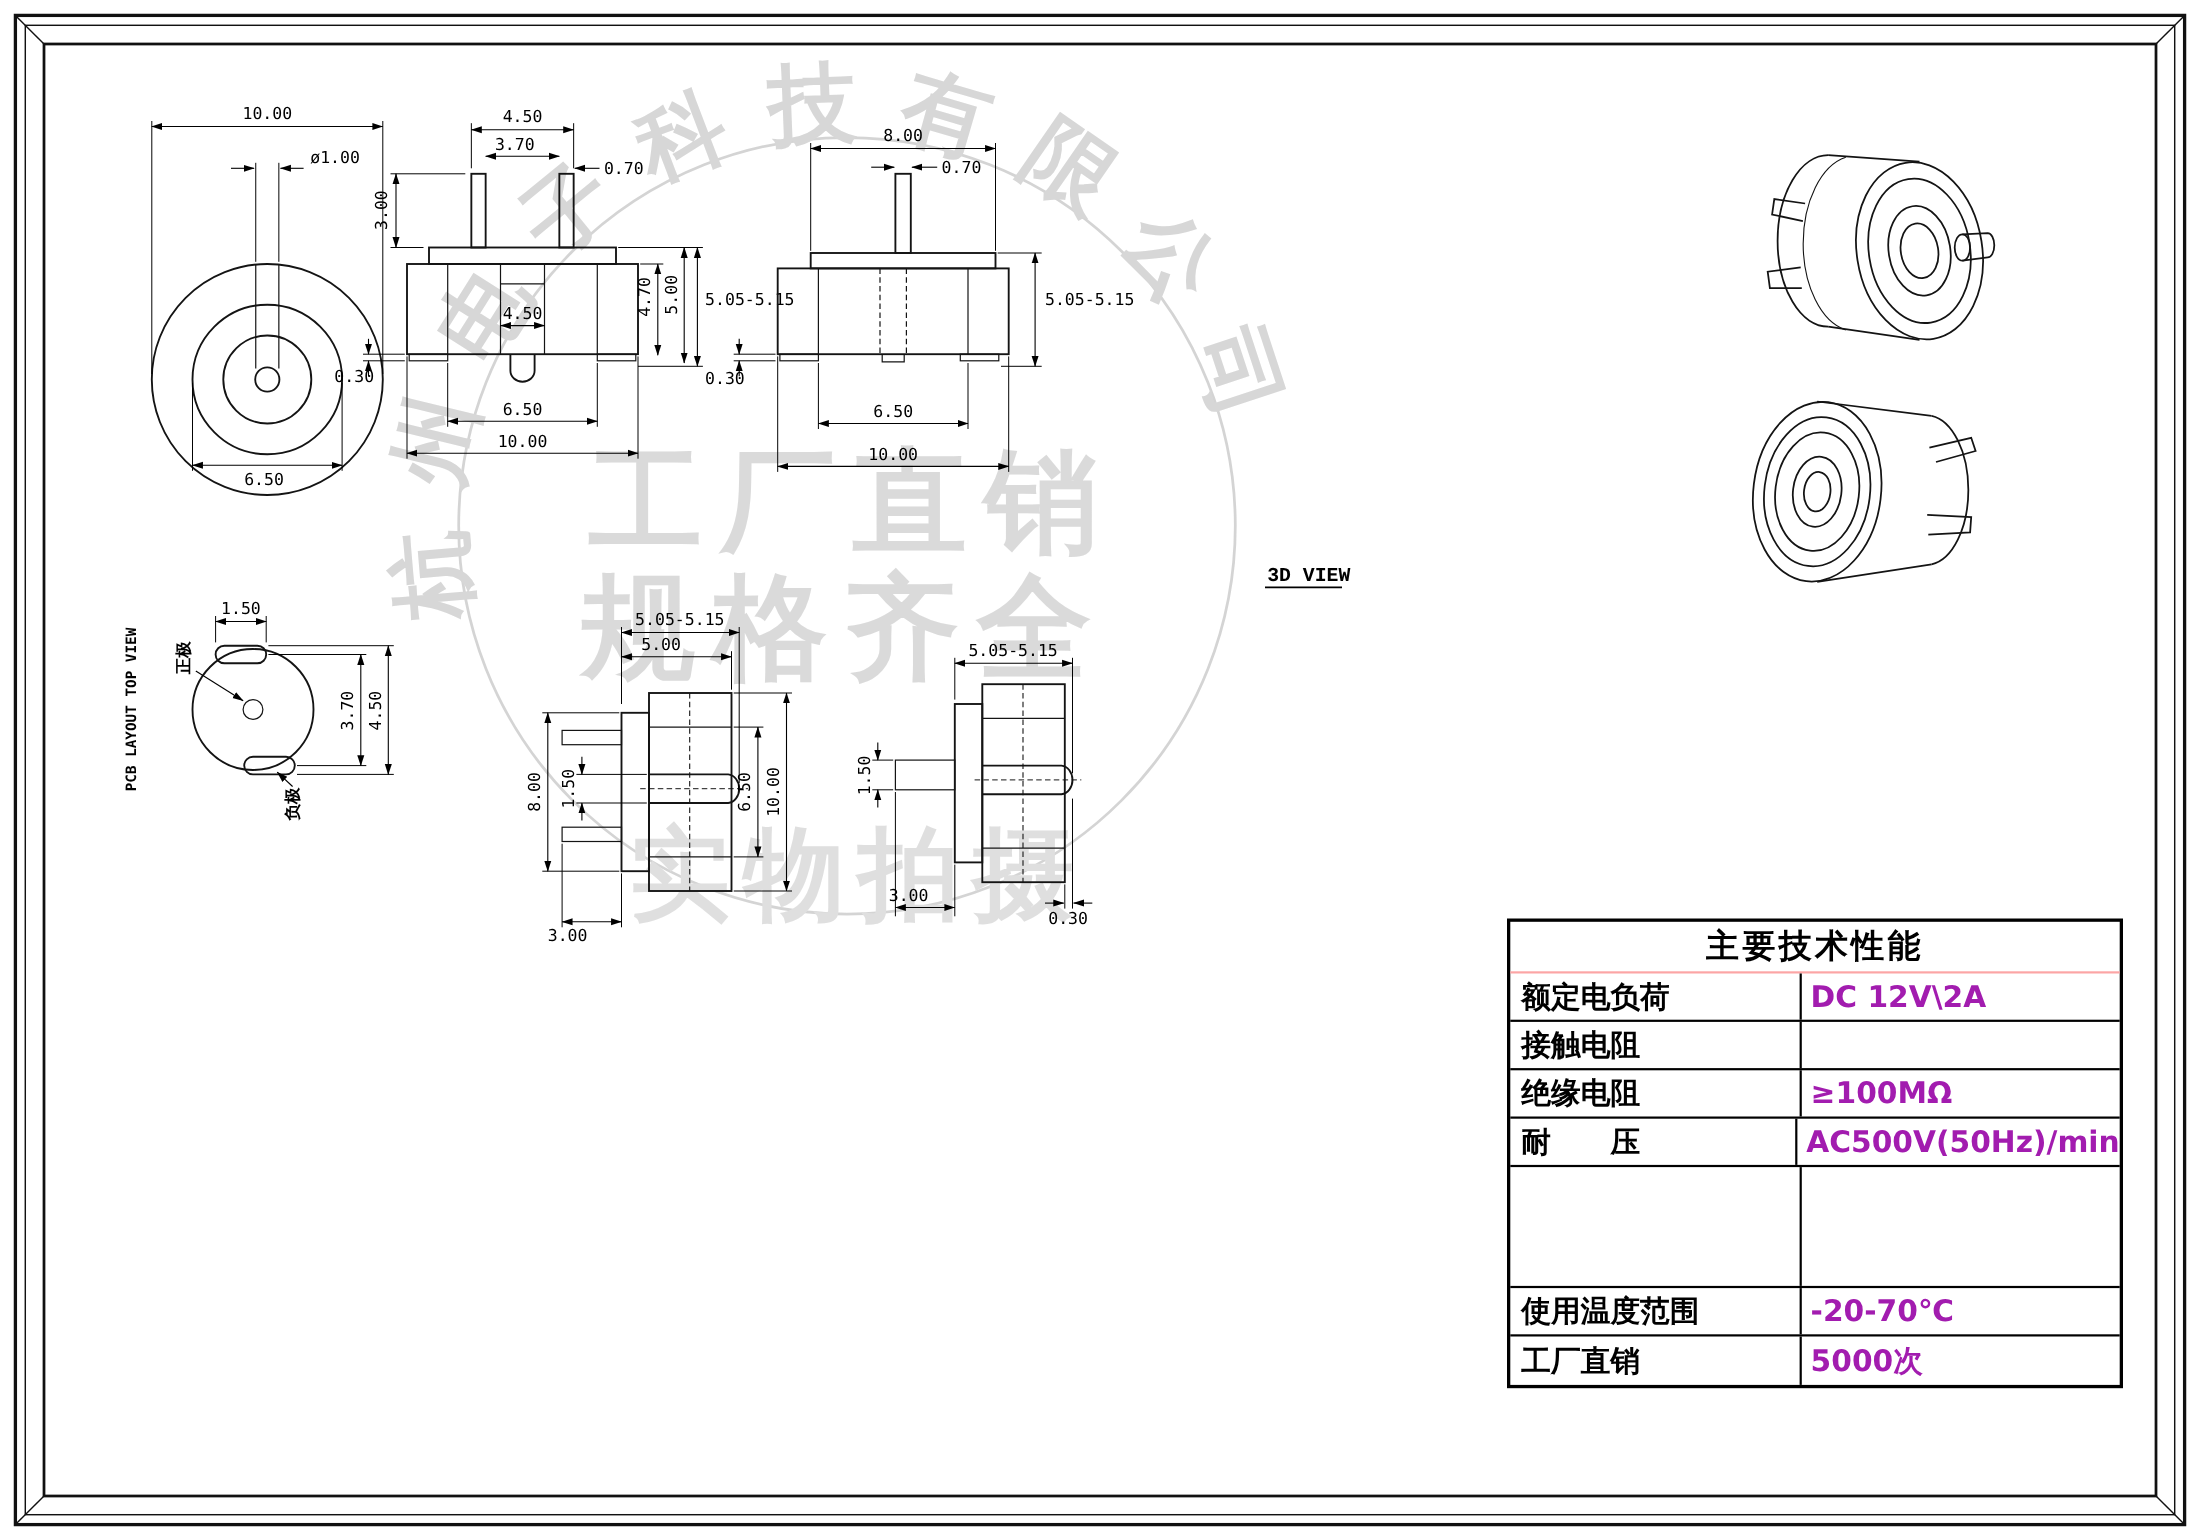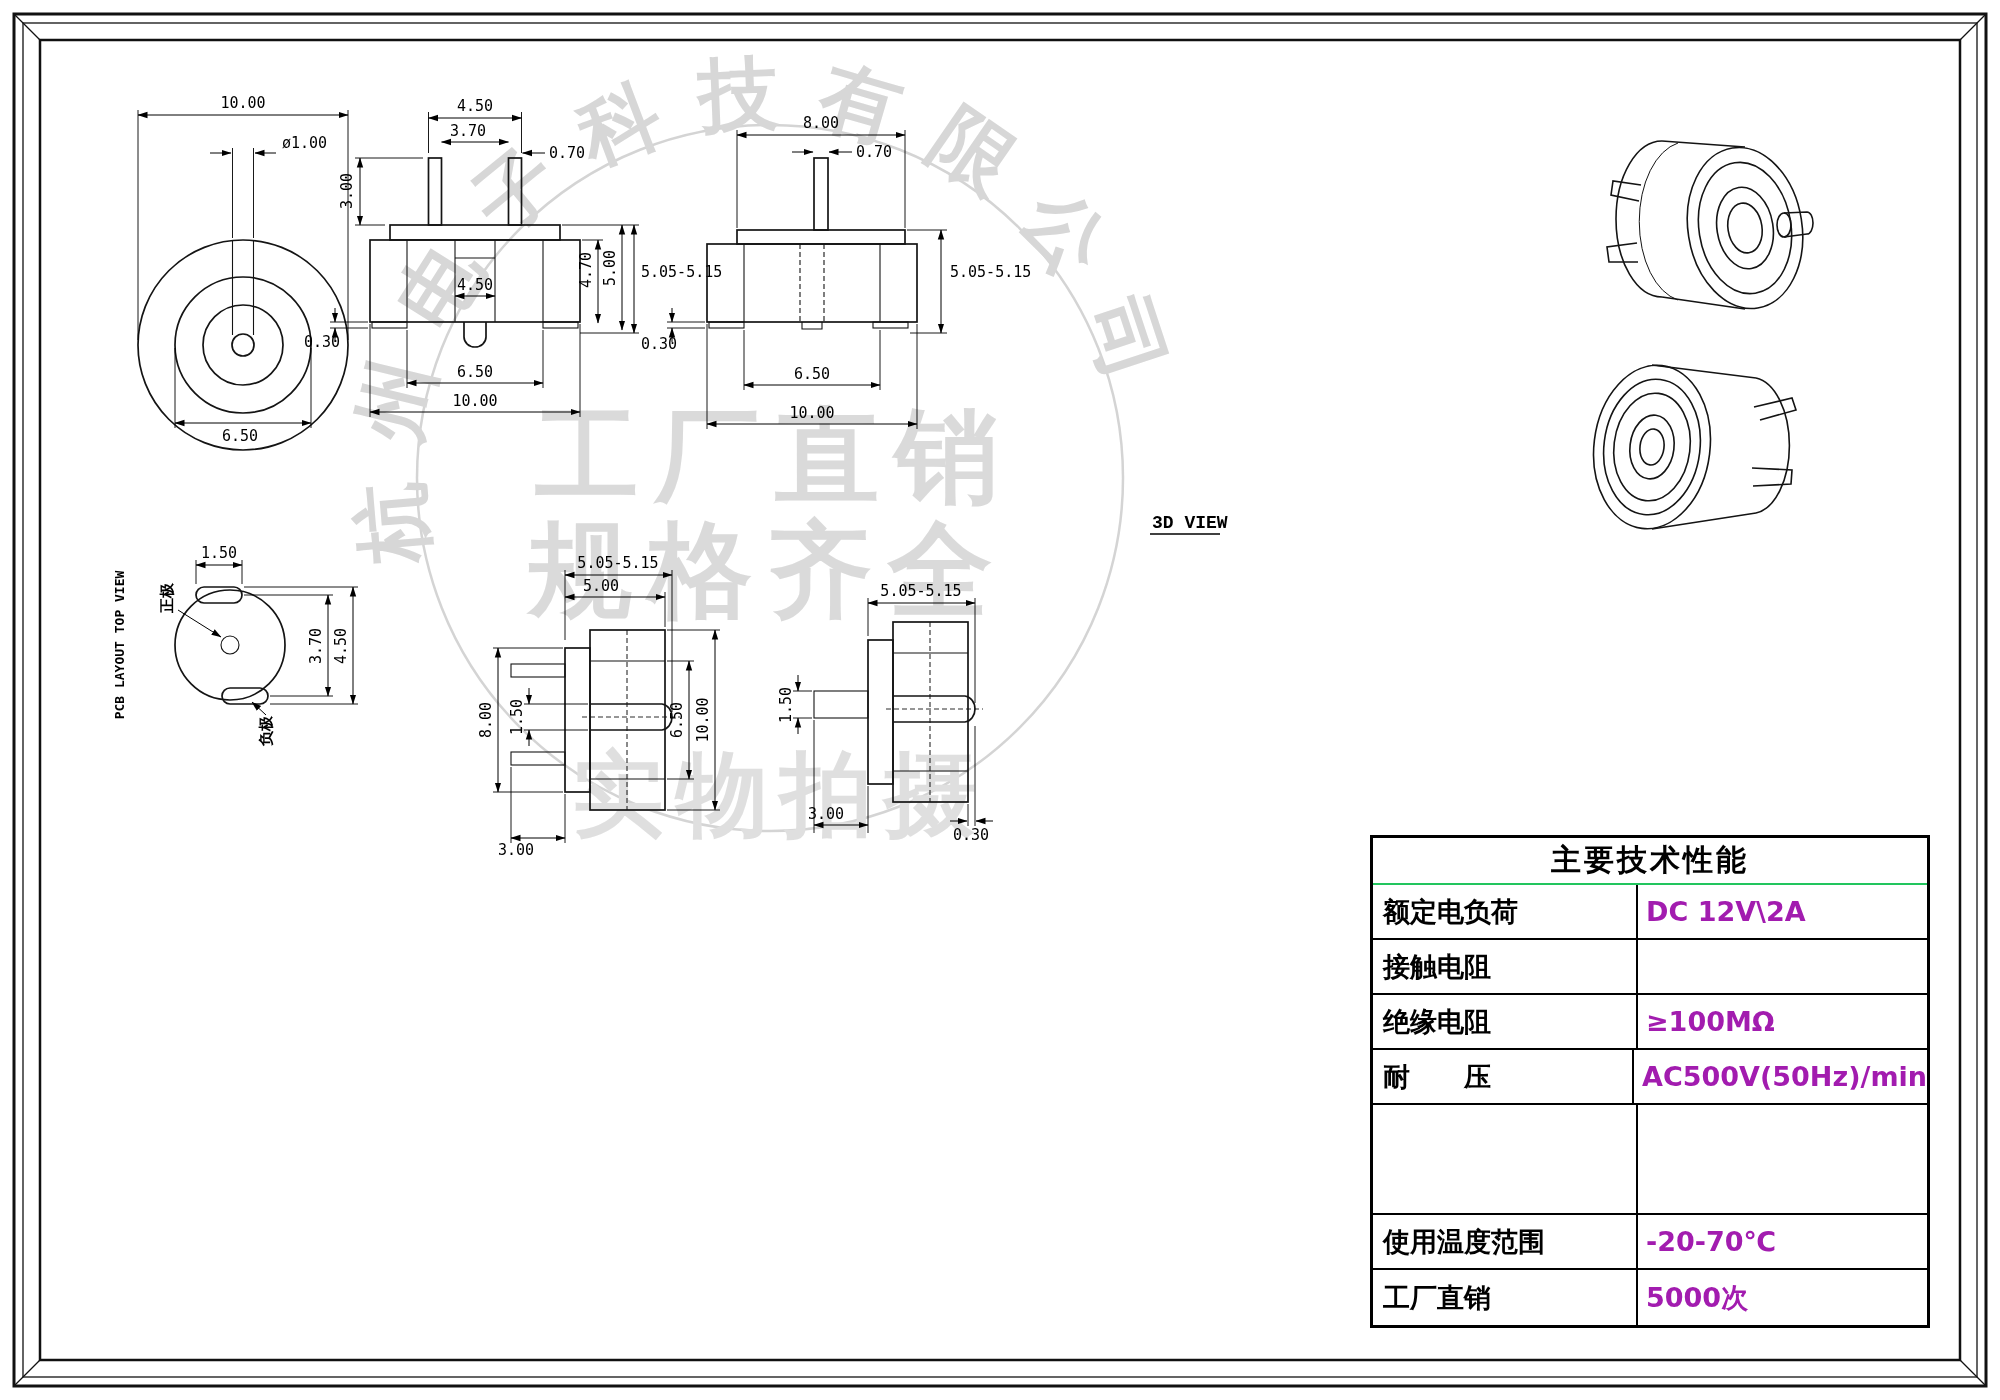--- a/index.html
+++ b/index.html
@@ -14,23 +14,23 @@
   .lbl3d{font:bold 18px "Liberation Mono",monospace;text-anchor:start}
   .o{fill:none;stroke:#141414;stroke-width:1.7}
   .dl{stroke:#000;stroke-width:1;fill:none}
   .ext{stroke:#000;stroke-width:0.9;fill:none}
   .dash{stroke-dasharray:5 3}
   .wm-arc{font:bold 80px "Liberation Serif",serif;fill:#bdbdbd;letter-spacing:34px}
   .wm-big{font:bold 104px "Liberation Serif",serif;fill:#c3c3c3;letter-spacing:16px;text-anchor:middle}
   .wm-med{font:bold 92px "Liberation Serif",serif;fill:#cbcbcb;letter-spacing:12px;text-anchor:middle}
   
   .spec{position:absolute;left:1370px;top:835px;width:560px;border:3px solid #000;background:rgba(255,255,255,0.0)}
-  .spec .hdr{height:47px;border-bottom:2px solid #22c55e;display:flex;align-items:center;justify-content:center;
+  .spec .hdr{height:47px;border-bottom:2px solid #fca5a5;display:flex;align-items:center;justify-content:center;
              font:bold 30px "Liberation Serif",serif;letter-spacing:3px}
-  .spec .srow{display:flex;border-bottom:2px solid #000;height:55px}
+  .spec .srow{display:flex;border-bottom:2px solid #000;height:44px}
   .spec .srow:last-child{border-bottom:none}
   .spec .srow.empty{height:110px}
   .cell-l{width:265px;border-right:2px solid #000;display:flex;align-items:center;padding-left:10px;
           font:bold 27px "Liberation Serif",serif}
   .cell-v{flex:1;display:flex;align-items:center;padding-left:8px;
           font:bold 27px "DejaVu Sans",sans-serif;color:#a21caf}
 </style>
 </head>
 <body>
 

